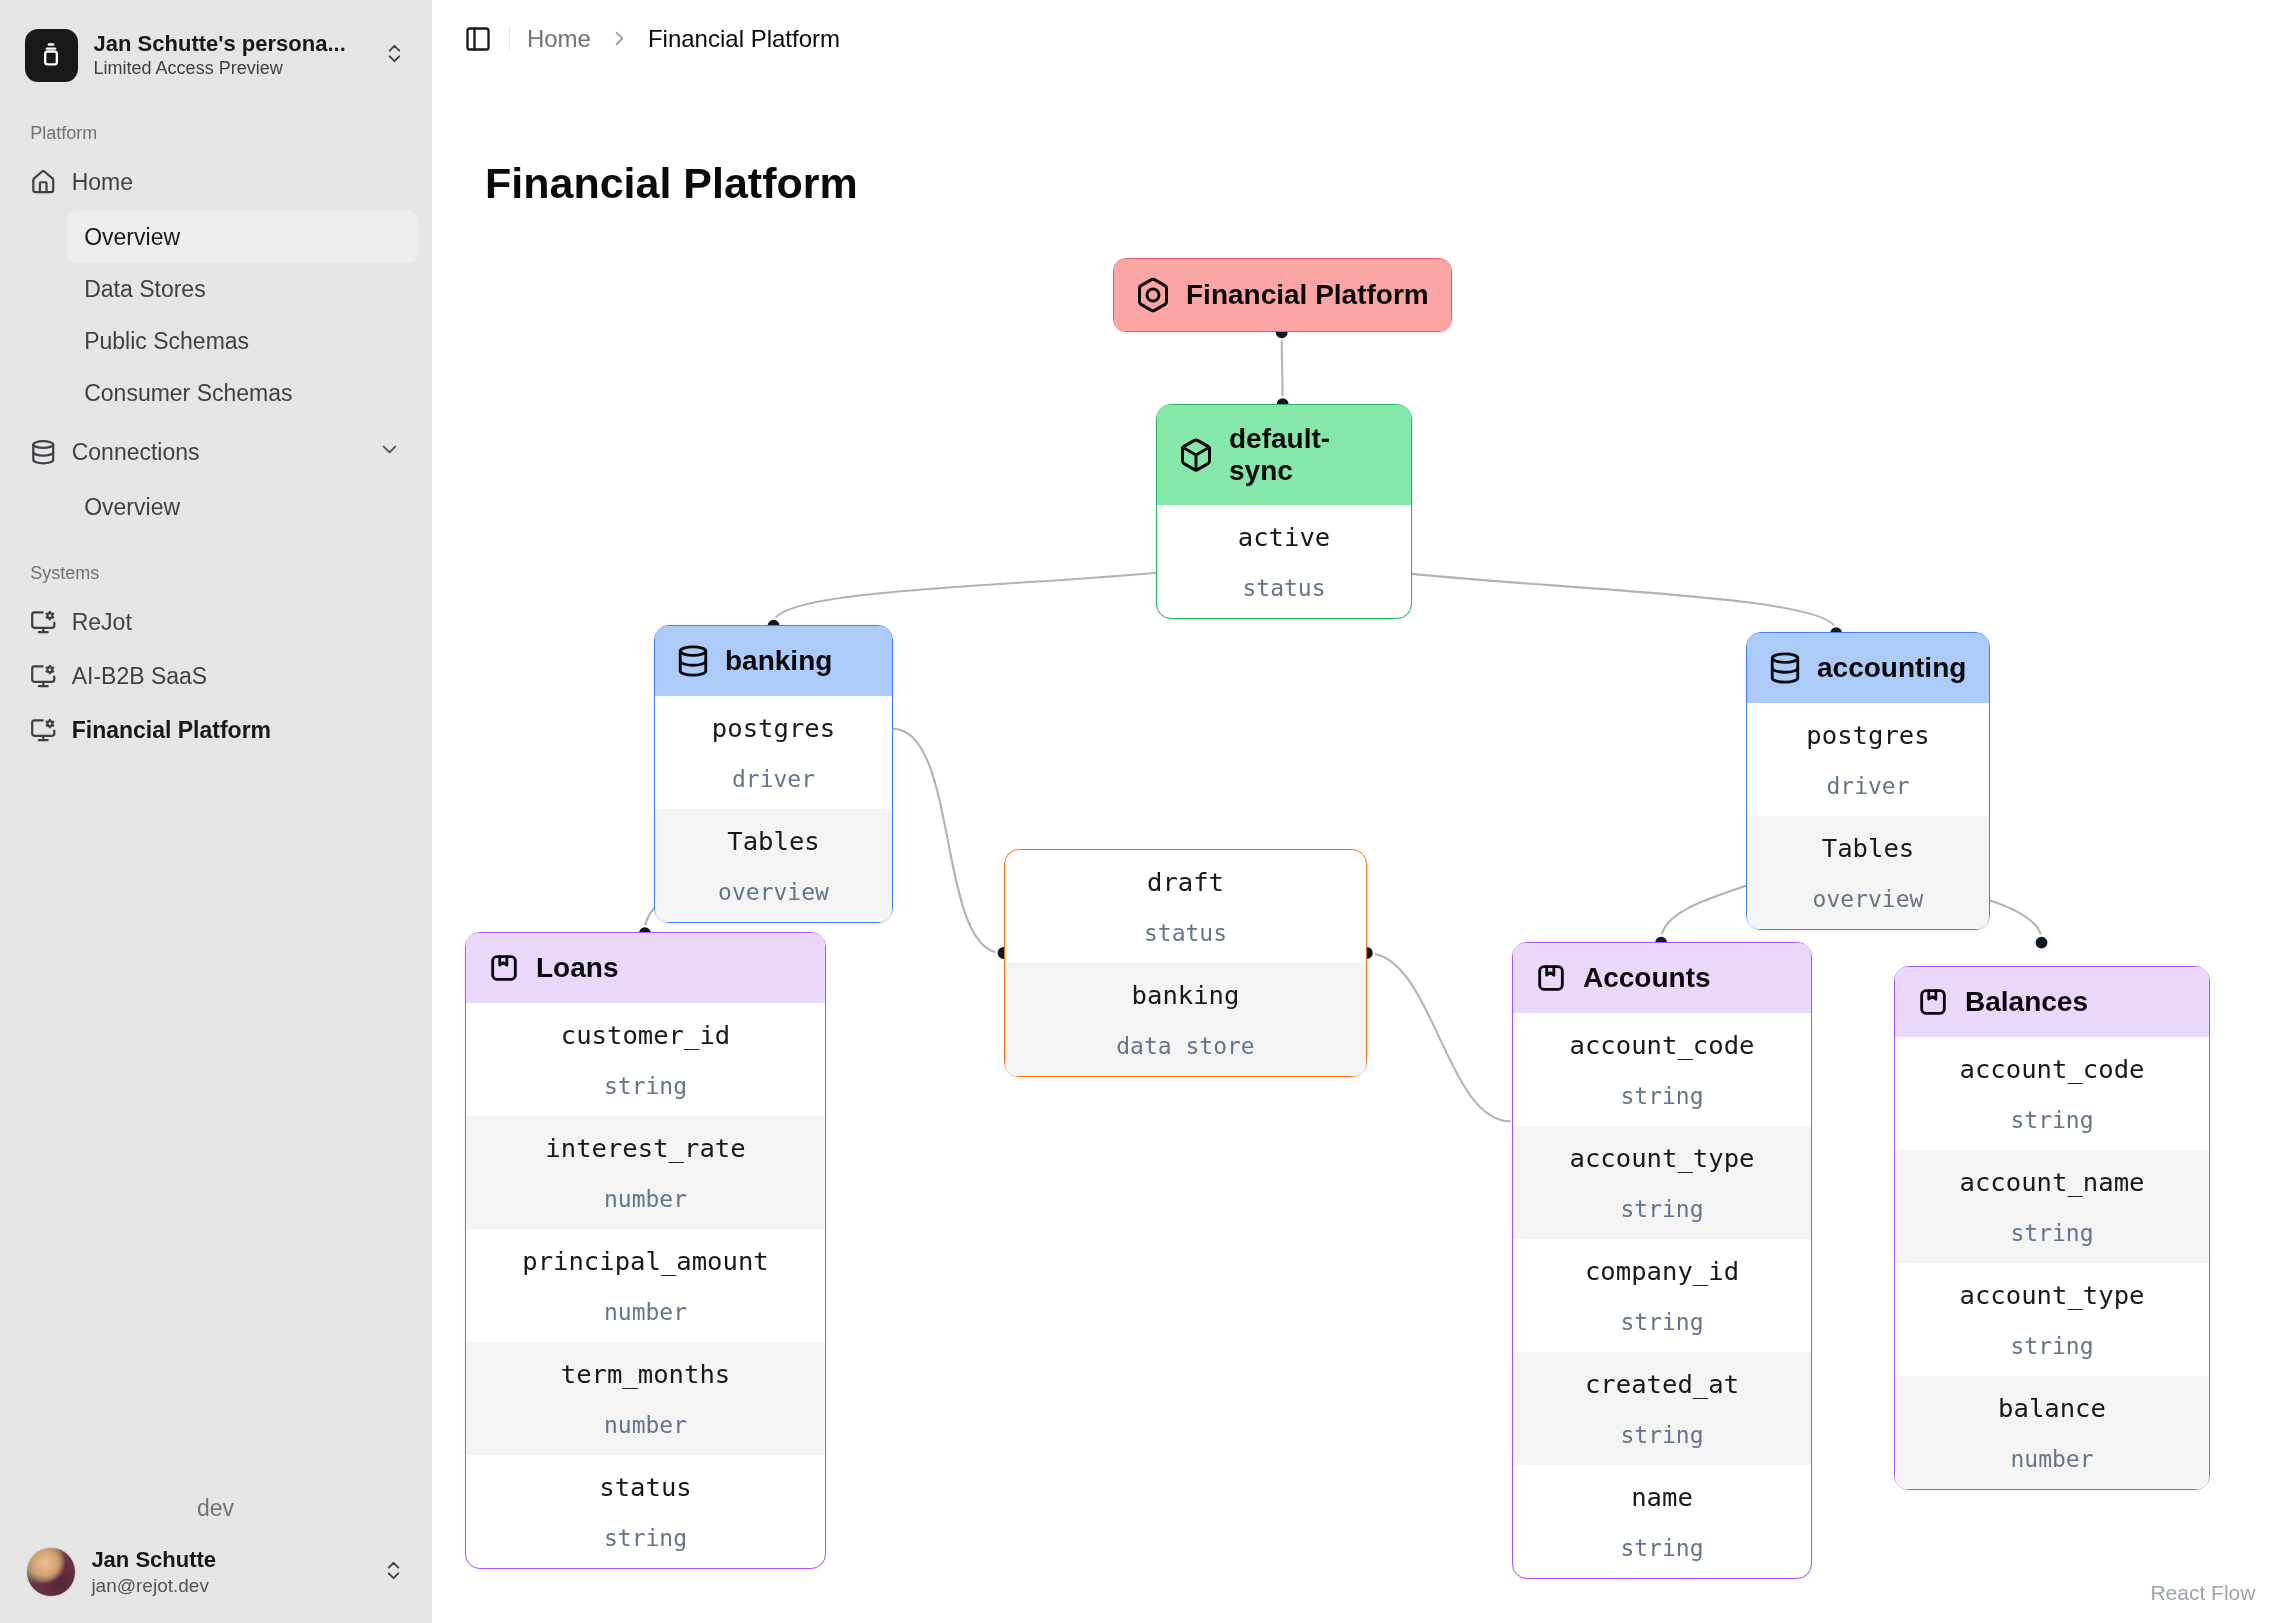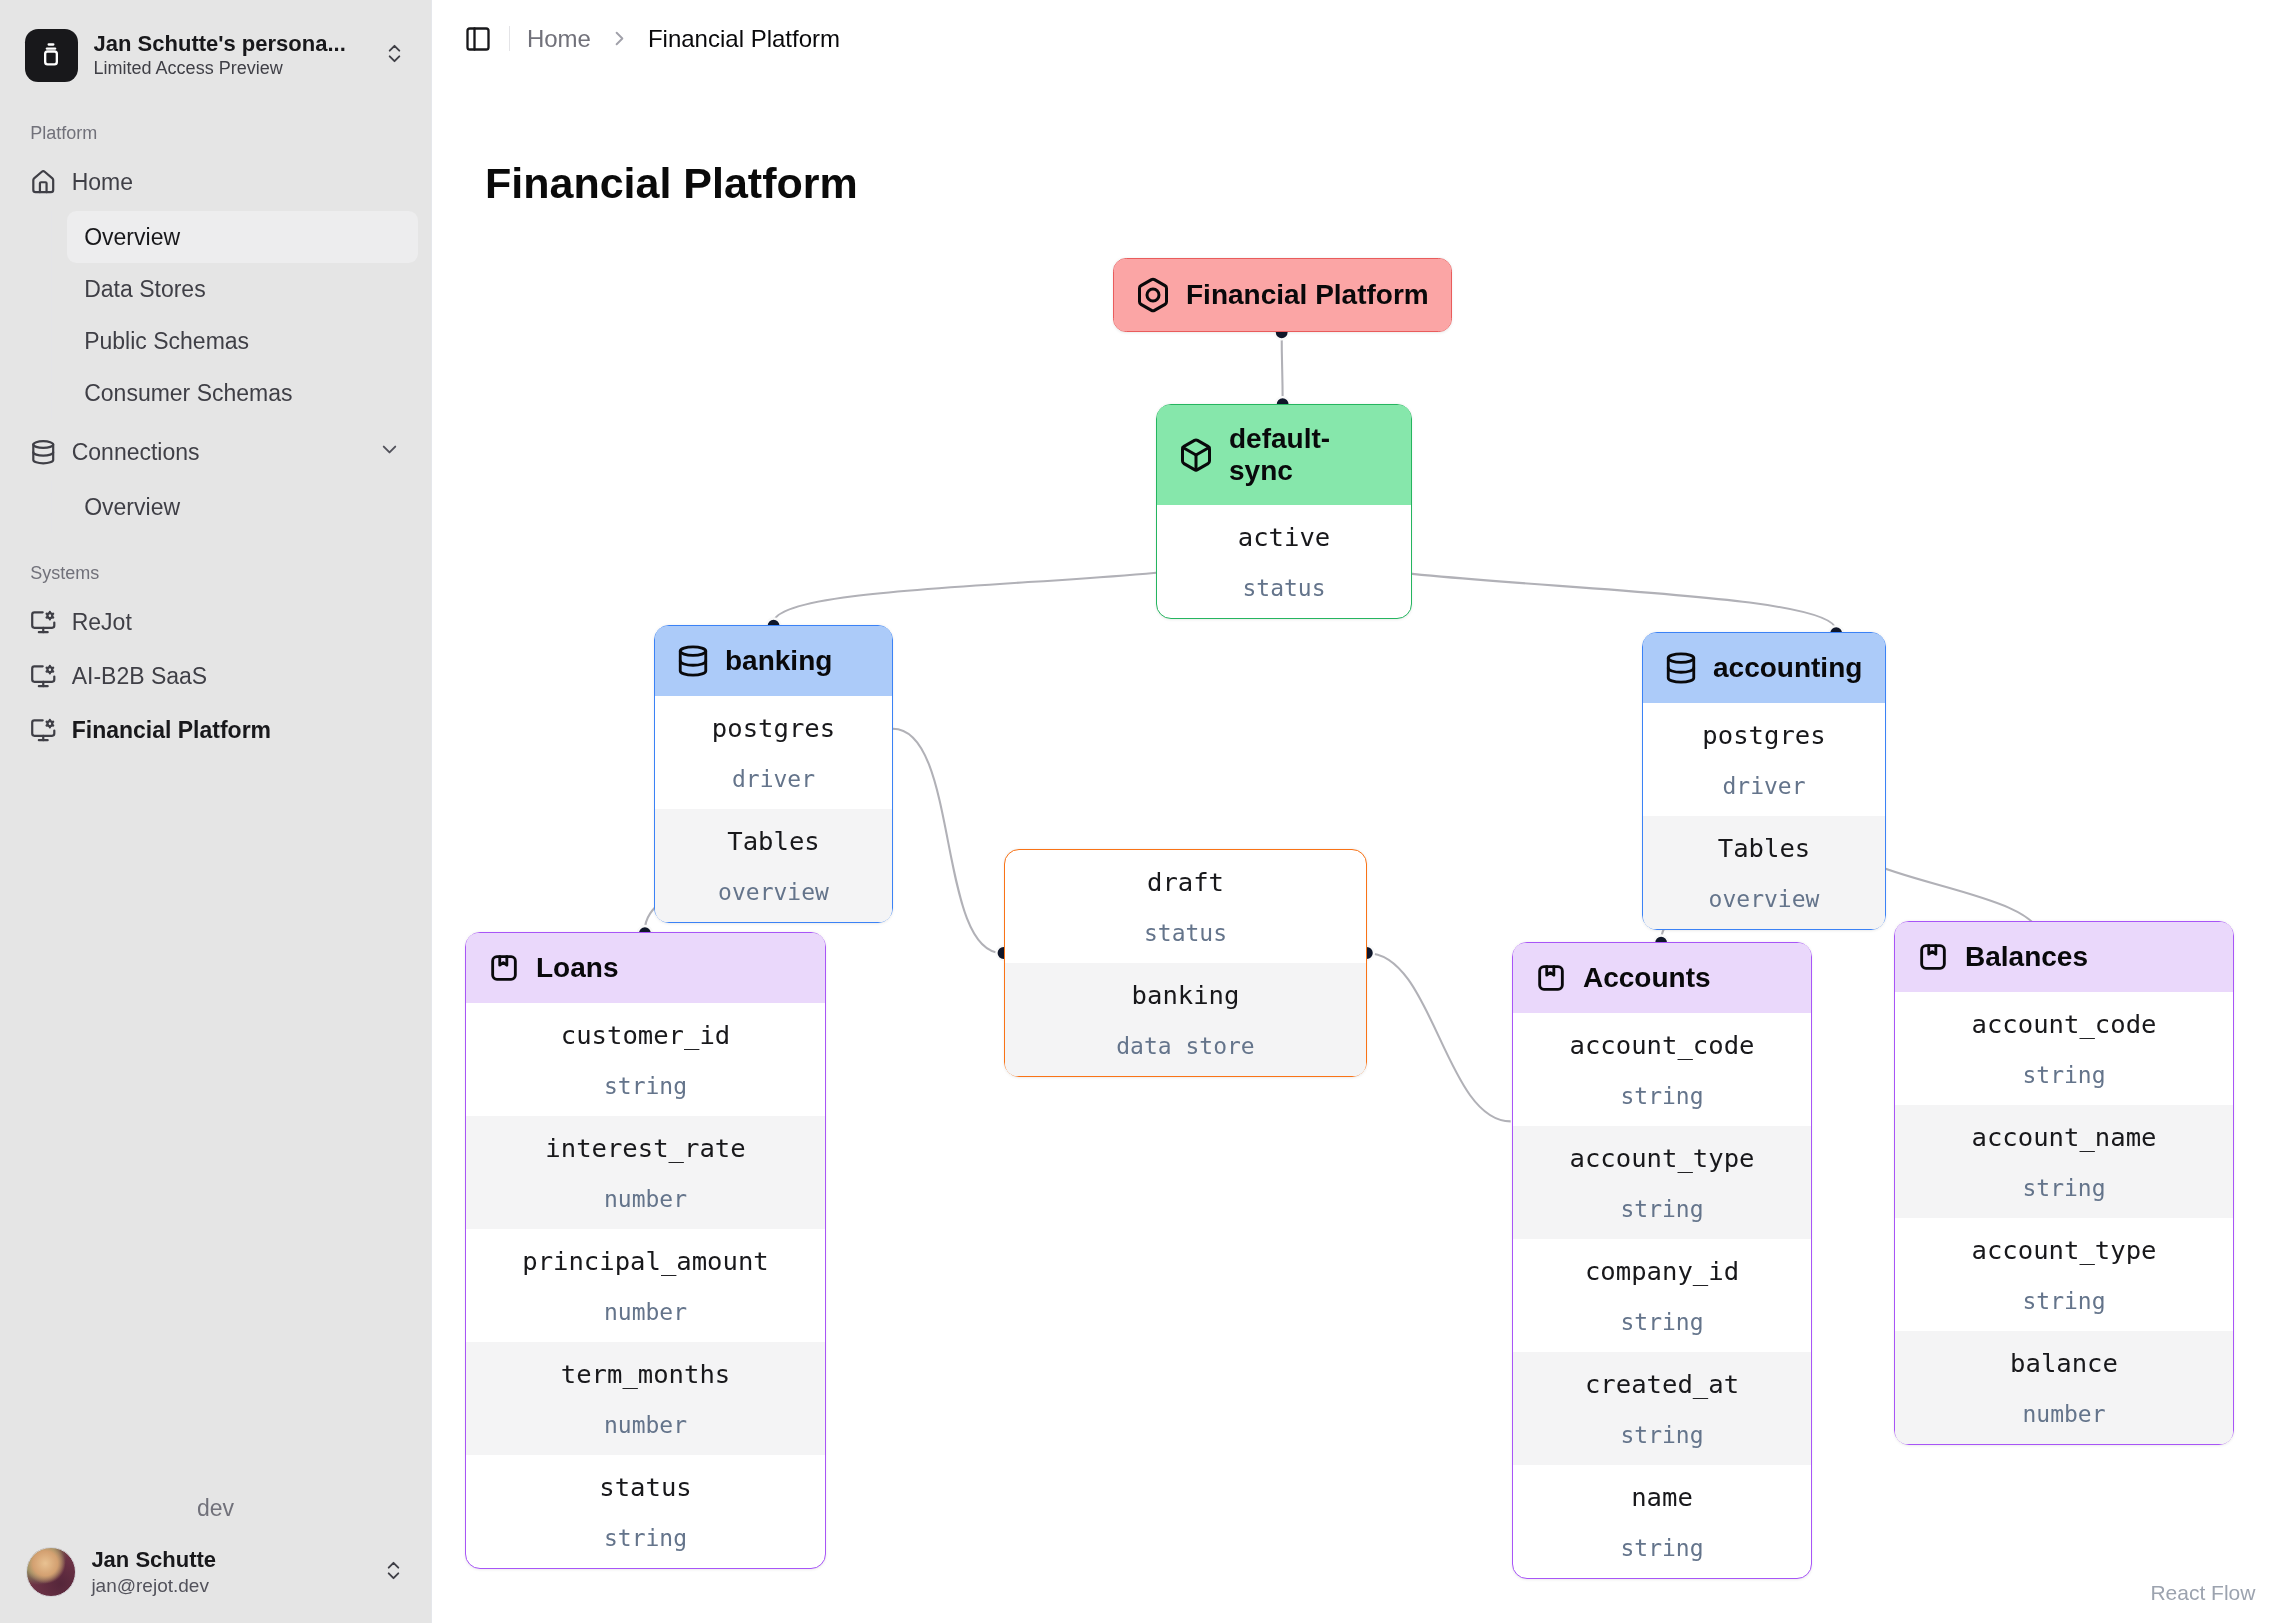--- a/index.html
+++ b/index.html
@@ -322,21 +322,21 @@
               <span class="nkey">postgres</span>
               <span class="ntype">driver</span>
             </div>
             <div class="nrow">
               <span class="nkey">Tables</span>
               <span class="ntype">overview</span>
             </div>
           </div>
       </div>
 
-      <div class="node bd-blue" style="left:1210px; top:632px; width:244px;">
+      <div class="node bd-blue" style="left:1314px; top:632px; width:244px;">
         <div class="nhead hdr-blue">
           <span class="ic">
             <svg width="34" height="34" viewBox="0 0 24 24" fill="none" stroke="currentColor" stroke-width="2" stroke-linecap="round" stroke-linejoin="round">
                 <ellipse cx="12" cy="5" rx="9" ry="3"></ellipse>
                 <path d="M3 5v14c0 1.66 4 3 9 3s9-1.34 9-3V5"></path>
                 <path d="M3 12c0 1.66 4 3 9 3s9-1.34 9-3"></path>
               </svg>
           </span>
           <span>accounting</span>
         </div>
@@ -426,21 +426,21 @@
               <span class="nkey">created_at</span>
               <span class="ntype">string</span>
             </div>
             <div class="nrow">
               <span class="nkey">name</span>
               <span class="ntype">string</span>
             </div>
           </div>
       </div>
 
-      <div class="node bd-purple" style="left:1462px; top:921px; width:340px;">
+      <div class="node bd-purple" style="left:1462px; top:966px; width:316px;">
         <div class="nhead hdr-purple">
           <span class="ic">
             <svg width="34" height="34" viewBox="0 0 24 24" fill="none" stroke="currentColor" stroke-width="2" stroke-linecap="round" stroke-linejoin="round">
                 <rect x="4" y="4" width="16" height="16" rx="3"></rect>
                 <path d="M9 4v6l2.5-1.8L14 10V4"></path>
               </svg>
           </span>
           <span>Balances</span>
         </div>
         <div>

